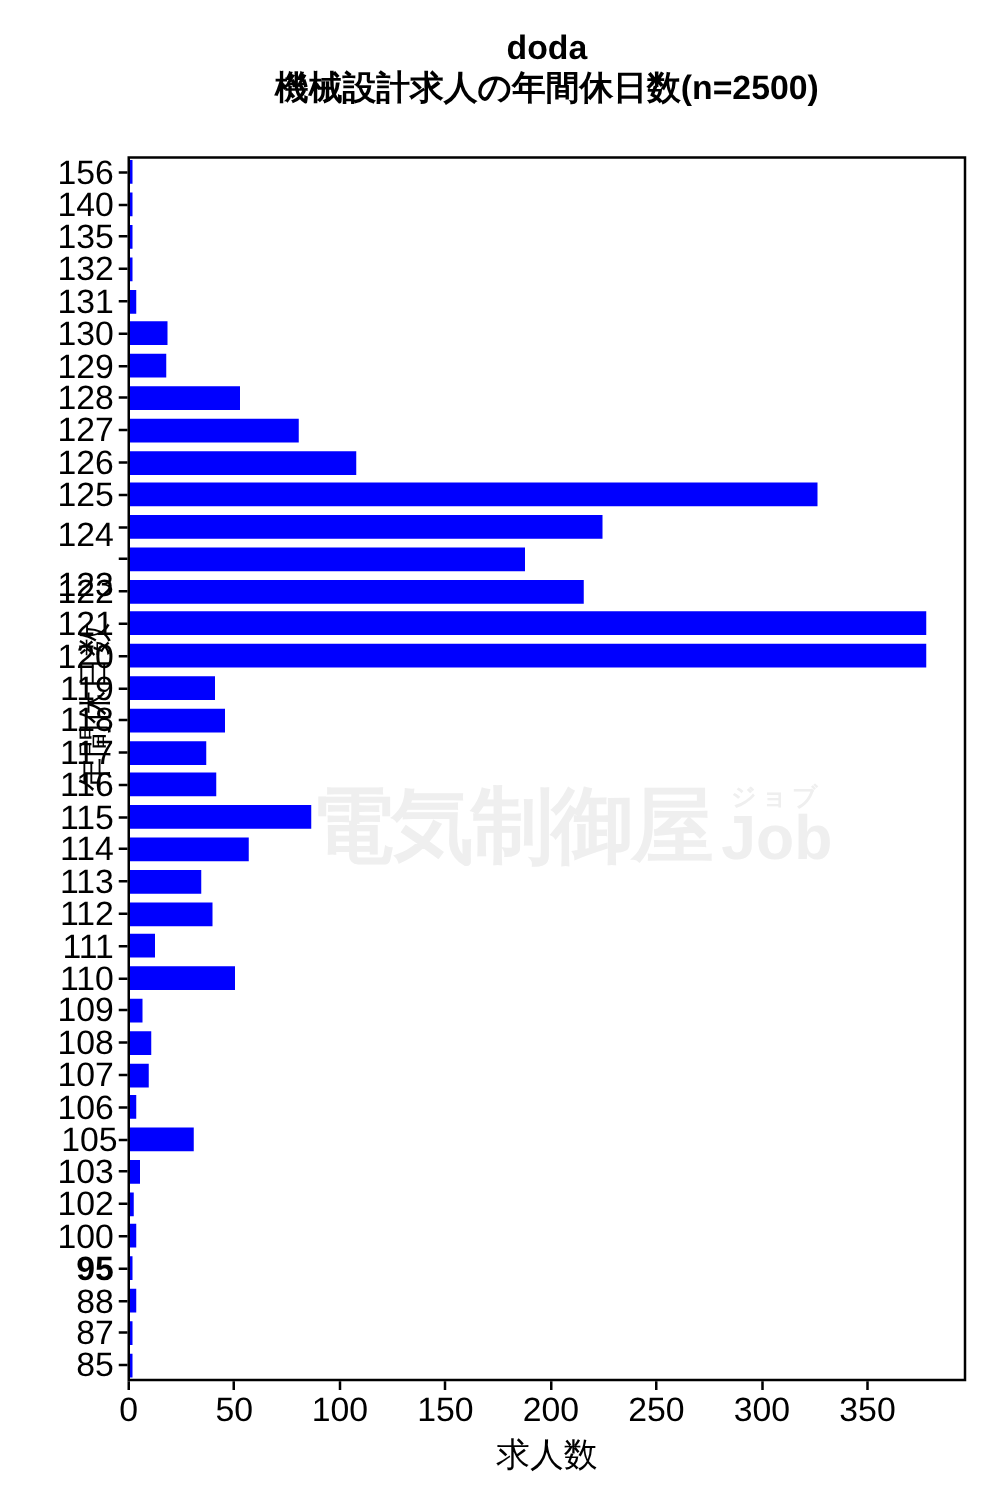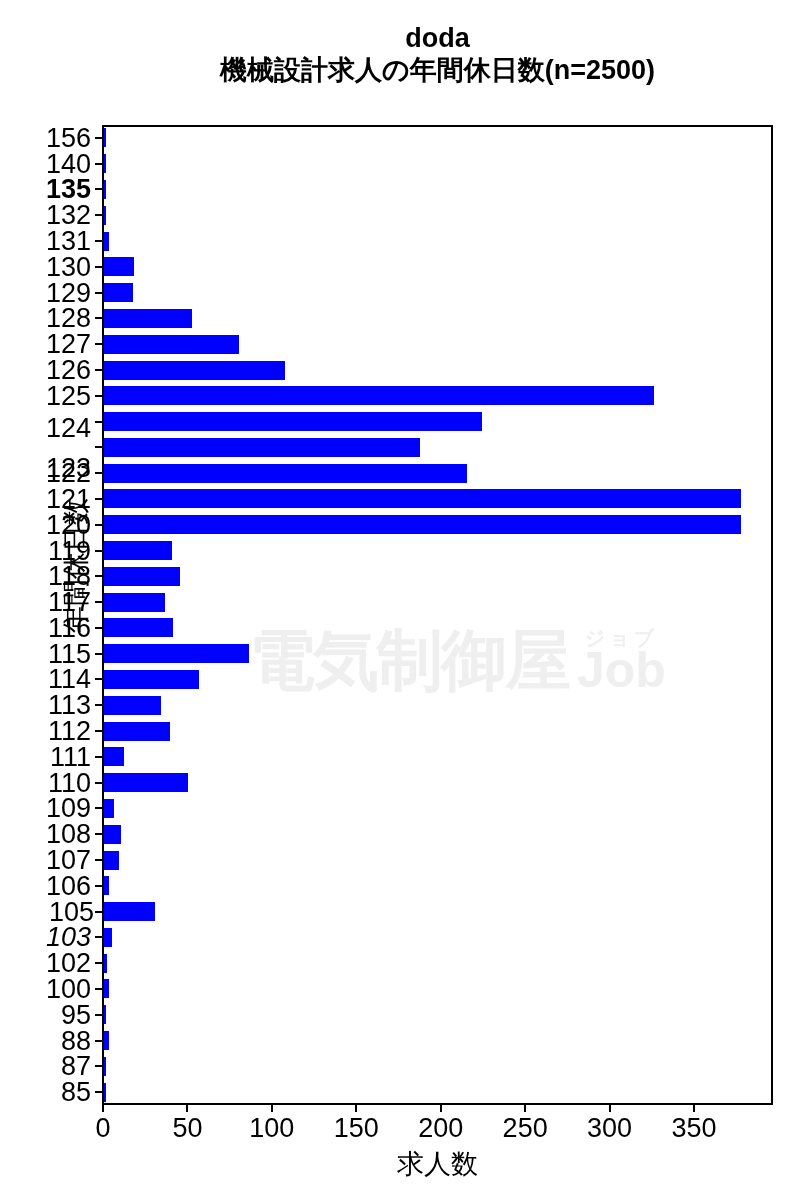--- a/index.html
+++ b/index.html
@@ -107,21 +107,21 @@
         <div class="bar" style="top: 955.605px; width: 1.68861px; background: rgb(0, 0, 255);"></div>
       </div>
   </div>
 
   <div id="y-ticks">
       <div class="ytick-mark" style="left: 95px; top: 136.895px;"></div>
       <div class="ytick-label" style="left: 31px; top: 124.895px;">156</div>
       <div class="ytick-mark" style="left: 95px; top: 162.684px;"></div>
       <div class="ytick-label" style="left: 31px; top: 150.684px;">140</div>
       <div class="ytick-mark" style="left: 95px; top: 188.474px;"></div>
-      <div class="ytick-label" style="left: 31px; top: 176.474px; font-weight: bold;">135</div>
+      <div class="ytick-label" style="left: 31px; top: 176.474px;">135</div>
       <div class="ytick-mark" style="left: 95px; top: 214.263px;"></div>
       <div class="ytick-label" style="left: 31px; top: 202.263px;">132</div>
       <div class="ytick-mark" style="left: 95px; top: 240.053px;"></div>
       <div class="ytick-label" style="left: 31px; top: 228.053px;">131</div>
       <div class="ytick-mark" style="left: 95px; top: 265.842px;"></div>
       <div class="ytick-label" style="left: 31px; top: 253.842px;">130</div>
       <div class="ytick-mark" style="left: 95px; top: 291.632px;"></div>
       <div class="ytick-label" style="left: 31px; top: 279.632px;">129</div>
       <div class="ytick-mark" style="left: 95px; top: 317.421px;"></div>
       <div class="ytick-label" style="left: 31px; top: 305.421px;">128</div>
@@ -165,27 +165,27 @@
       <div class="ytick-label" style="left: 31px; top: 795.421px;">109</div>
       <div class="ytick-mark" style="left: 95px; top: 833.211px;"></div>
       <div class="ytick-label" style="left: 31px; top: 821.211px;">108</div>
       <div class="ytick-mark" style="left: 95px; top: 859px;"></div>
       <div class="ytick-label" style="left: 31px; top: 847px;">107</div>
       <div class="ytick-mark" style="left: 95px; top: 884.789px;"></div>
       <div class="ytick-label" style="left: 31px; top: 872.789px;">106</div>
       <div class="ytick-mark" style="left: 95px; top: 910.579px;"></div>
       <div class="ytick-label" style="left: 34px; top: 898.579px;">105</div>
       <div class="ytick-mark" style="left: 95px; top: 936.368px;"></div>
-      <div class="ytick-label" style="left: 31px; top: 924.368px; font-style: italic;">103</div>
+      <div class="ytick-label" style="left: 31px; top: 924.368px;">103</div>
       <div class="ytick-mark" style="left: 95px; top: 962.158px;"></div>
       <div class="ytick-label" style="left: 31px; top: 950.158px;">102</div>
       <div class="ytick-mark" style="left: 95px; top: 987.947px;"></div>
       <div class="ytick-label" style="left: 31px; top: 975.947px;">100</div>
       <div class="ytick-mark" style="left: 95px; top: 1013.74px;"></div>
-      <div class="ytick-label" style="left: 31px; top: 1001.74px;">95</div>
+      <div class="ytick-label" style="left: 31px; top: 1001.74px; font-weight: bold;">95</div>
       <div class="ytick-mark" style="left: 95px; top: 1039.53px;"></div>
       <div class="ytick-label" style="left: 31px; top: 1027.53px;">88</div>
       <div class="ytick-mark" style="left: 95px; top: 1065.32px;"></div>
       <div class="ytick-label" style="left: 31px; top: 1053.32px;">87</div>
       <div class="ytick-mark" style="left: 95px; top: 1091.11px;"></div>
       <div class="ytick-label" style="left: 31px; top: 1079.11px;">85</div>
     </div>
   <div id="x-ticks">
       <div class="xtick-mark" style="left: 102px; top: 1105px;"></div>
       <div class="xtick-label" style="left: 63px; top: 1114px;">0</div>

